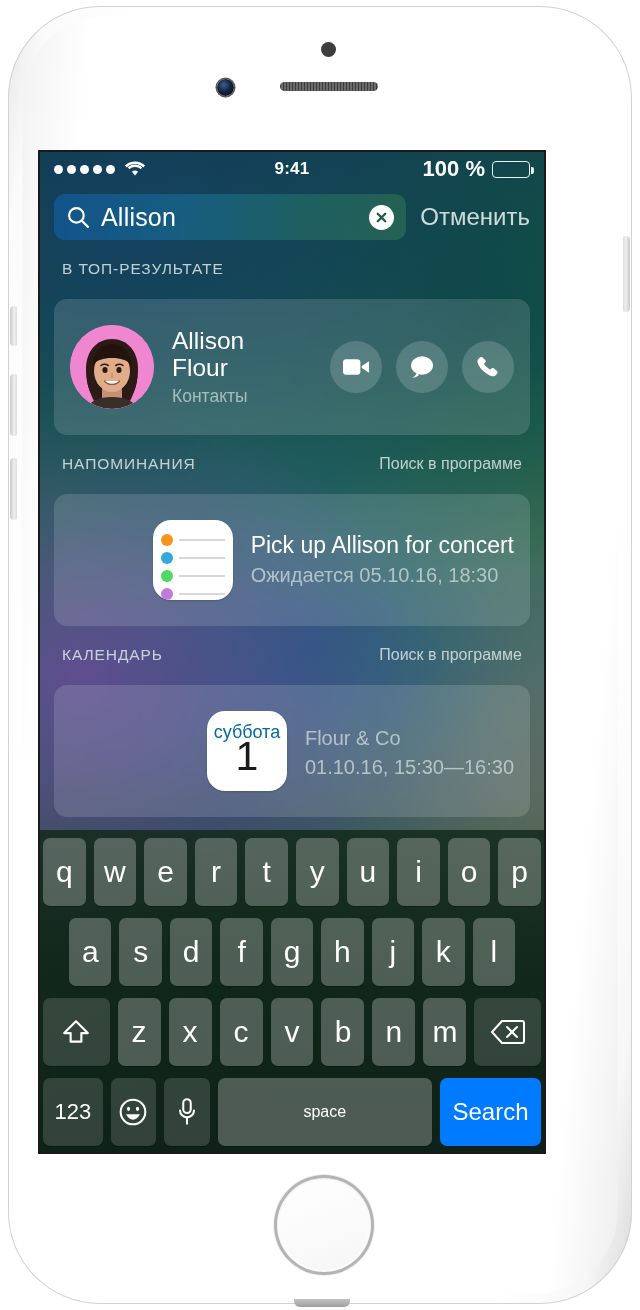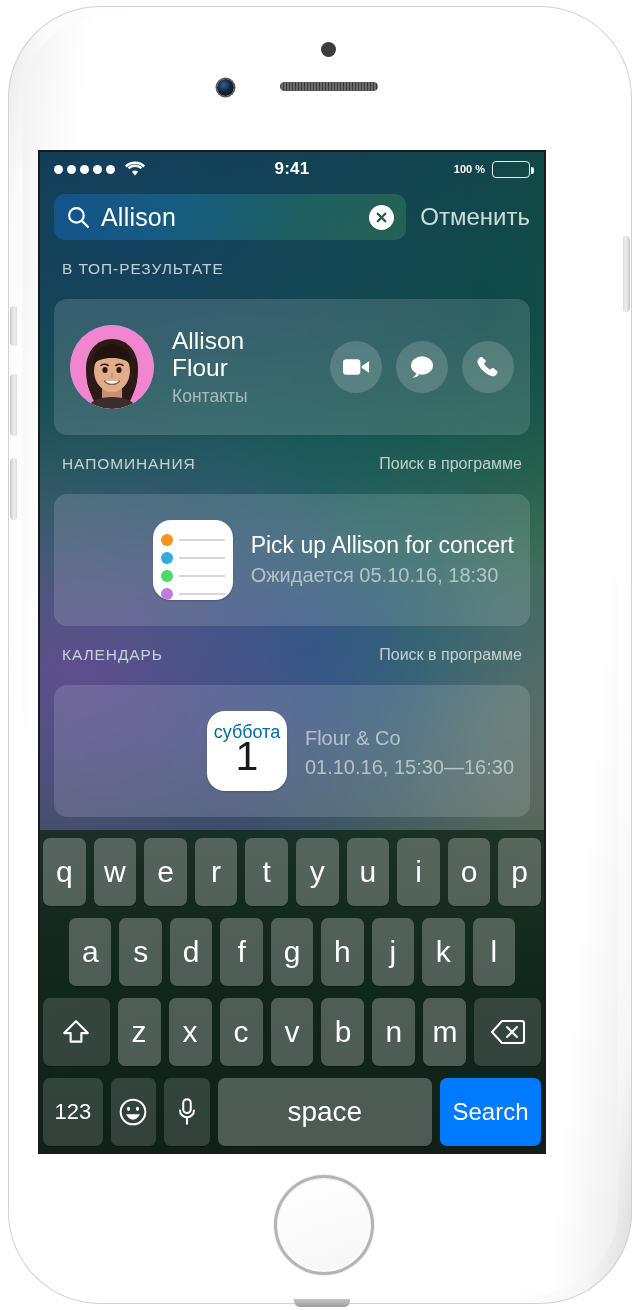--- a/index.html
+++ b/index.html
@@ -114,21 +114,21 @@
   #status-bar {
     position: absolute; left: 0; top: 0; width: 100%; height: 34px;
     display: flex; align-items: center;
     padding: 0 14px; box-sizing: border-box;
     color: #fff; font-size: 17px; font-weight: bold;
   }
   #signal-dots { display: flex; gap: 4px; align-items: center; }
   #signal-dots i { width: 9px; height: 9px; border-radius: 50%; background: #fff; display: block; }
   #wifi-icon { margin-left: 9px; display: block; }
   #status-time { position: absolute; left: 0; right: 0; text-align: center; font-size: 17px; font-weight: bold; letter-spacing: .2px; }
-  #status-right { margin-left: auto; display: flex; align-items: center; gap: 7px; z-index: 2; font-size: 11px; font-weight: bold; }
+  #status-right { margin-left: auto; display: flex; align-items: center; gap: 7px; z-index: 2; font-size: 22px; font-weight: bold; }
   #battery-shell {
     width: 38px; height: 17px; border-radius: 4px;
     border: 1.8px solid rgba(255,255,255,.92);
     position: relative; box-sizing: border-box; padding: 1.5px;
   }
   #battery-shell::after {
     content: ""; position: absolute; right: -4.5px; top: 5px;
     width: 3px; height: 7px; border-radius: 0 2px 2px 0; background: rgba(255,255,255,.92);
   }
   #battery-fill { height: 100%; background: #fff; border-radius: 2px; }
@@ -216,21 +216,21 @@
   .kb-row.r2 { padding: 0 26px; }
   .key {
     flex: 1; border-radius: 7px;
     background: rgba(255,255,255,.26);
     color: #fff; font-size: 30px; font-weight: 300;
     display: flex; align-items: center; justify-content: center;
     box-shadow: 0 1px 0 rgba(0,0,0,.28);
   }
   .key.dark { background: rgba(255,255,255,.15); }
   .key.wide { flex: 1.55; }
-  .key.space { flex: 5.2; font-size: 28px; font-weight: 400; }
+  .key.space { flex: 5.2; font-size: 16px; font-weight: 400; }
   .key.num { flex: 1.45; font-size: 22px; }
   .key.small { flex: 1.1; }
   .key.search-key { flex: 2.45; background: #007aff; font-size: 24px; font-weight: 400; }
 </style>
 </head>
 <body>
 
 <div id="phone-frame">
   <div id="phone-inner-bezel"></div>
 

